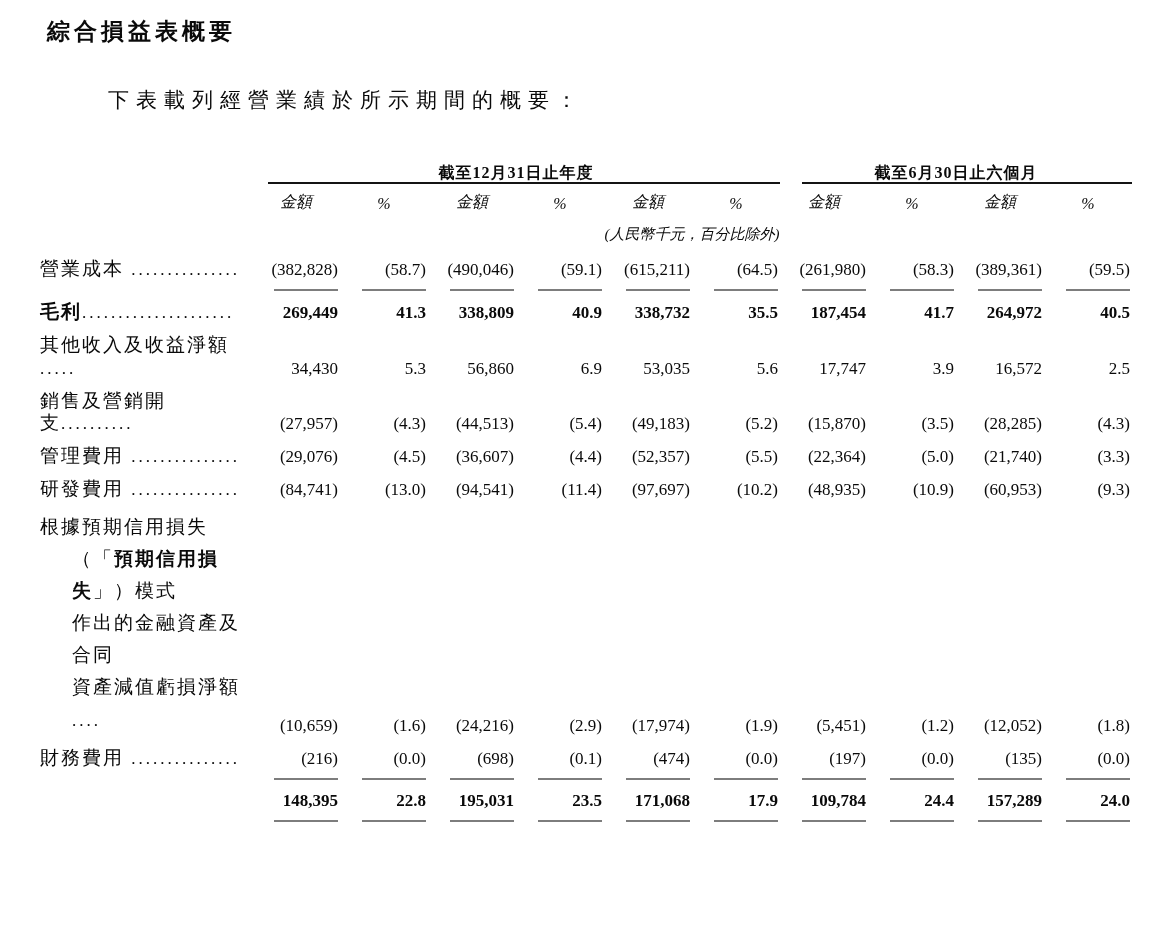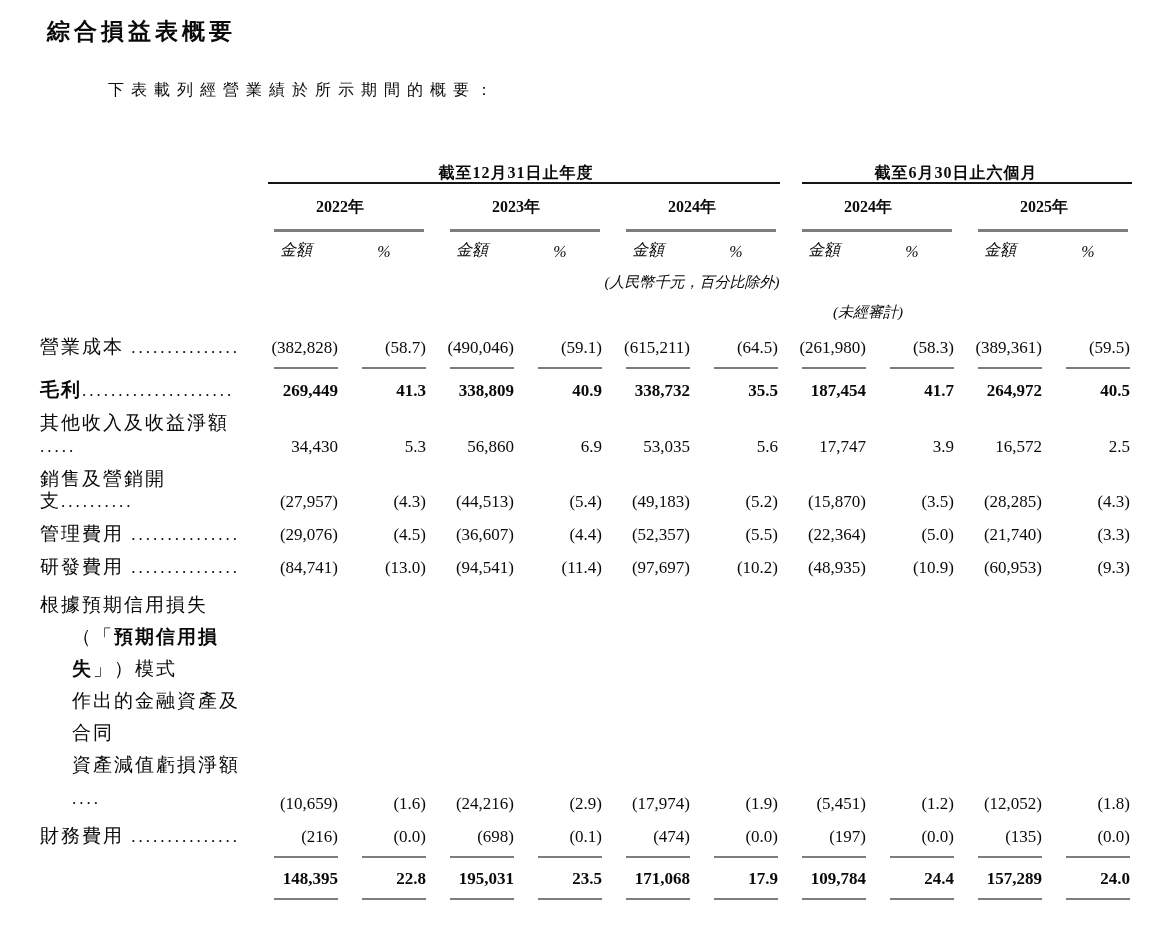--- a/index.html
+++ b/index.html
@@ -6,22 +6,22 @@
   html,body { background:#ffffff; }
   body { font-family:"Liberation Serif","DejaVu Serif",serif; color:#0a0a0a; }
   .page {
     position:relative; width:1176px; height:932px; background:#fff; overflow:hidden;
   }
   .doc-title {
     position:absolute; left:47px; top:16px;
     font-size:23px; font-weight:bold; letter-spacing:4px;
   }
   .intro {
-    position:absolute; left:108px; top:80px;
-    font-size:16px; letter-spacing:7px;
+    position:absolute; left:108px; top:86px;
+    font-size:21px; letter-spacing:7px;
   }
   table.fin {
     position:absolute; left:40px; top:148px;
     width:1092px; border-collapse:collapse; table-layout:fixed;
   }
   col.c-label { width:212px; }
   col.c-num { width:88px; }
 
   thead th, thead td { font-weight:bold; text-align:center; vertical-align:bottom; }
   th.group {
@@ -80,49 +80,35 @@
         <col class="c-num">
         <col class="c-num">
     </colgroup>
     <thead>
       <tr>
         <th></th>
         <th class="group group-annual" colspan="6">截至12月31日止年度</th>
         <th class="group group-interim" colspan="4">截至6月30日止六個月</th>
       </tr>
       <tr>
-        <th></th>
-        <th class="year" colspan="2">2022年</th>
-        <th class="year" colspan="2">2023年</th>
-        <th class="year" colspan="2">2024年</th>
-        <th class="year" colspan="2">2024年</th>
-        <th class="year" colspan="2">2025年</th>
-      </tr>
-      <tr>
         <td></td>
         <td class="subcol">金額</td>
         <td class="subcol">%</td>
         <td class="subcol">金額</td>
         <td class="subcol">%</td>
         <td class="subcol">金額</td>
         <td class="subcol">%</td>
         <td class="subcol">金額</td>
         <td class="subcol">%</td>
         <td class="subcol">金額</td>
         <td class="subcol">%</td>
       </tr>
       <tr>
         <td></td>
         <td class="note" colspan="10">(人民幣千元，百分比除外)</td>
-      </tr>
-      <tr>
-        <td></td>
-        <td colspan="6"></td>
-        <td class="note" colspan="2">(未經審計)</td>
-        <td colspan="2"></td>
       </tr>
     </thead>
     <tbody>
         <tr class="r-single">
           <td class="lbl"><span class="name">營業成本</span><span class="dots"> ...............</span></td>
           <td class="v">(382,828)</td>
           <td class="v">(58.7)</td>
           <td class="v">(490,046)</td>
           <td class="v">(59.1)</td>
           <td class="v">(615,211)</td>

